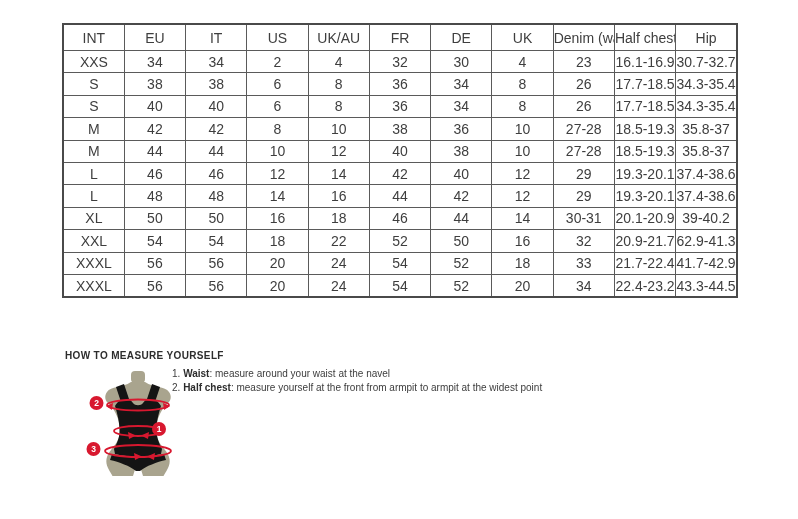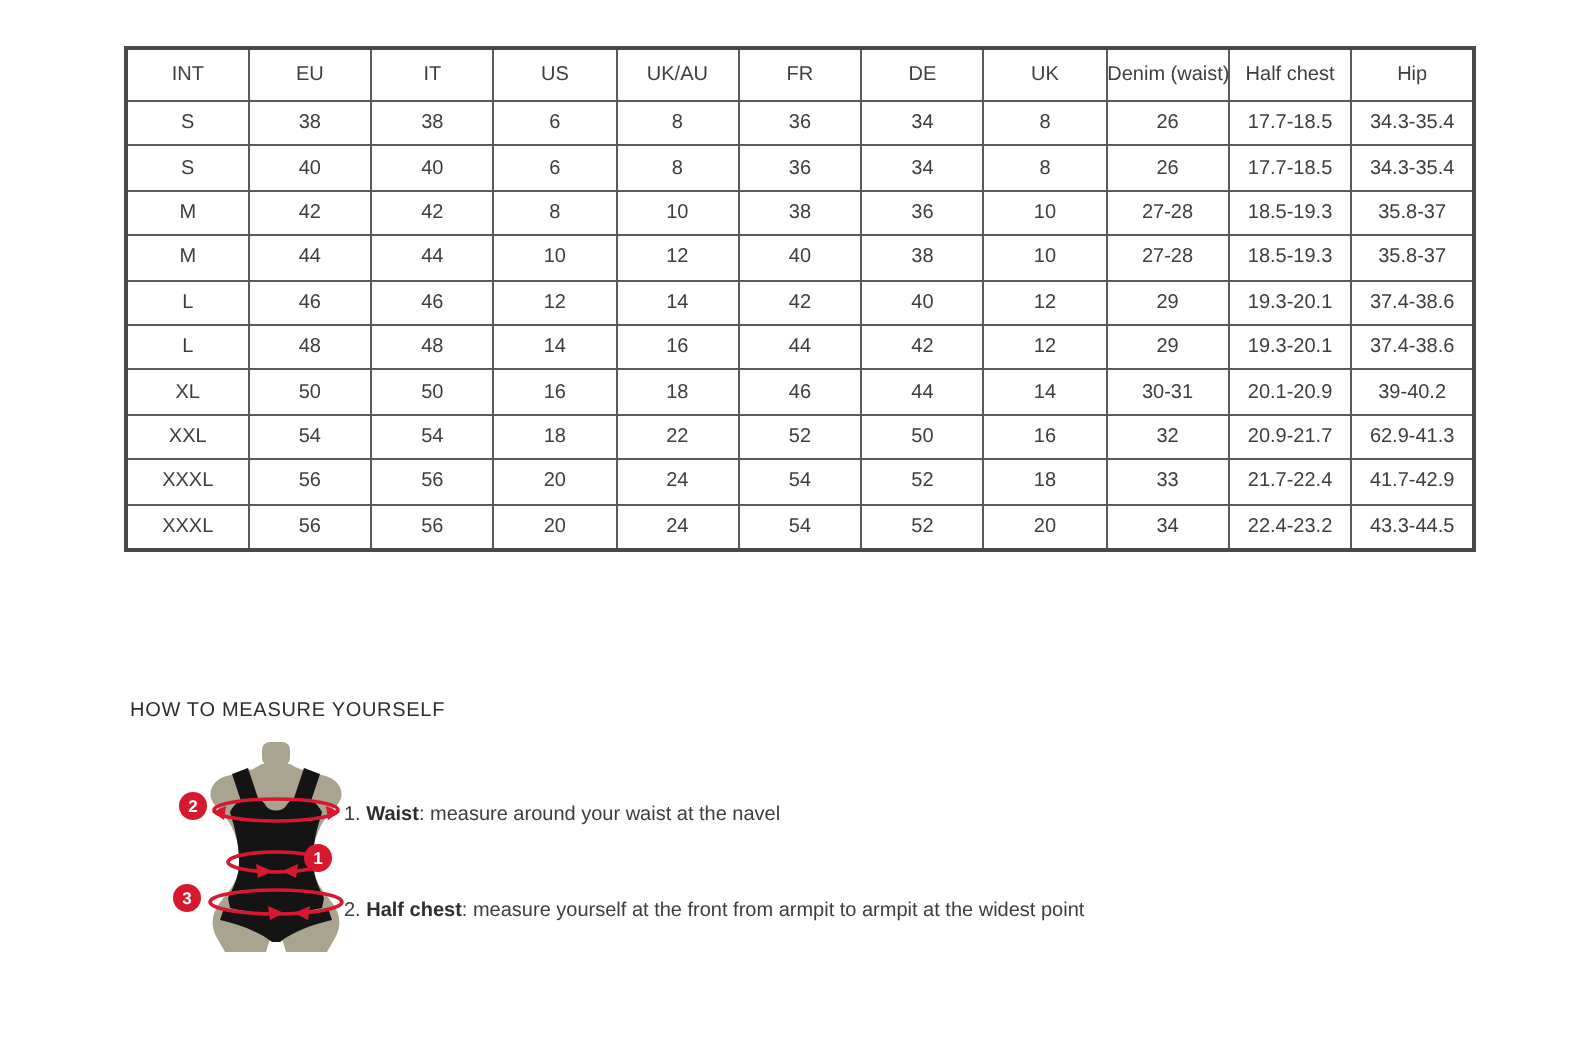--- a/index.html
+++ b/index.html
@@ -7,29 +7,29 @@
     --mannequin:#a9a48e;
     --suit:#141414;
     --border:#5a5a5a;
     --text:#3e3e3e;
   }
   html,body{margin:0;padding:0;}
   body{width:798px;height:519px;background:#ffffff;font-family:"Liberation Sans",sans-serif;}
   .stage{position:relative;width:798px;height:519px;background:#ffffff;overflow:hidden;}
 
   
-  .size-table{position:absolute;left:62px;top:23px;border-collapse:collapse;table-layout:fixed;width:676px;font-size:10px;color:var(--text);border:2px solid #4a4a4a;}
+  .size-table{position:absolute;left:62px;top:23px;border-collapse:collapse;table-layout:fixed;width:676px;font-size:14px;color:var(--text);border:2px solid #4a4a4a;}
   .size-table th,.size-table td{border:1px solid var(--border);text-align:center;vertical-align:middle;padding:0;font-weight:400;white-space:nowrap;overflow:hidden;}
   .size-table th{height:25px;}
   .size-table td{height:21.4px;}
 
   
-  .measure-title{position:absolute;left:65px;top:350px;font-size:10px;font-weight:400;letter-spacing:.35px;color:#2d2d2d;}
+  .measure-title{position:absolute;left:65px;top:350px;font-size:10px;font-weight:700;letter-spacing:.35px;color:#2d2d2d;}
   .measure-instructions{position:absolute;left:172px;top:367px;font-size:10px;line-height:14px;color:#3d3d3d;}
-  .instruction-line{white-space:nowrap;margin-top:34px;}
+  .instruction-line{white-space:nowrap;}
   .instruction-term{font-weight:700;color:#2d2d2d;}
 
   .figure-wrap{position:absolute;left:84px;top:370px;width:98px;height:108px;}
   .body-fill{fill:var(--mannequin);}
   .suit-fill{fill:var(--suit);}
   .red-stroke{stroke:var(--accent-red);fill:none;stroke-width:1.8;stroke-linecap:round;}
   .red-fill{fill:var(--accent-red);}
   .badge-num{fill:#ffffff;font-family:"Liberation Sans",sans-serif;font-size:8.5px;font-weight:700;text-anchor:middle;}
 </style>
 </head>
@@ -47,20 +47,33 @@
           <th>UK/AU</th>
           <th>FR</th>
           <th>DE</th>
           <th>UK</th>
           <th>Denim (waist)</th>
           <th>Half chest</th>
           <th>Hip</th>
         </tr>
     </thead>
     <tbody>
+        <tr>
+          <td>XXS</td>
+          <td>34</td>
+          <td>34</td>
+          <td>2</td>
+          <td>4</td>
+          <td>32</td>
+          <td>30</td>
+          <td>4</td>
+          <td>23</td>
+          <td>16.1-16.9</td>
+          <td>30.7-32.7</td>
+        </tr>
         <tr>
           <td>S</td>
           <td>38</td>
           <td>38</td>
           <td>6</td>
           <td>8</td>
           <td>36</td>
           <td>34</td>
           <td>8</td>
           <td>26</td>

